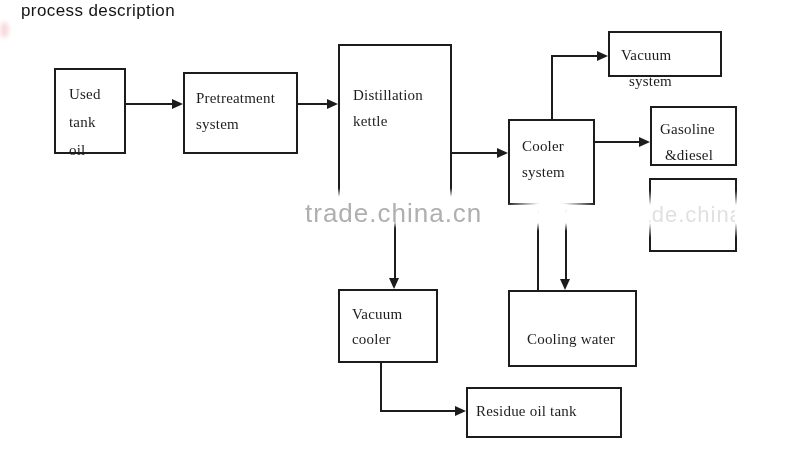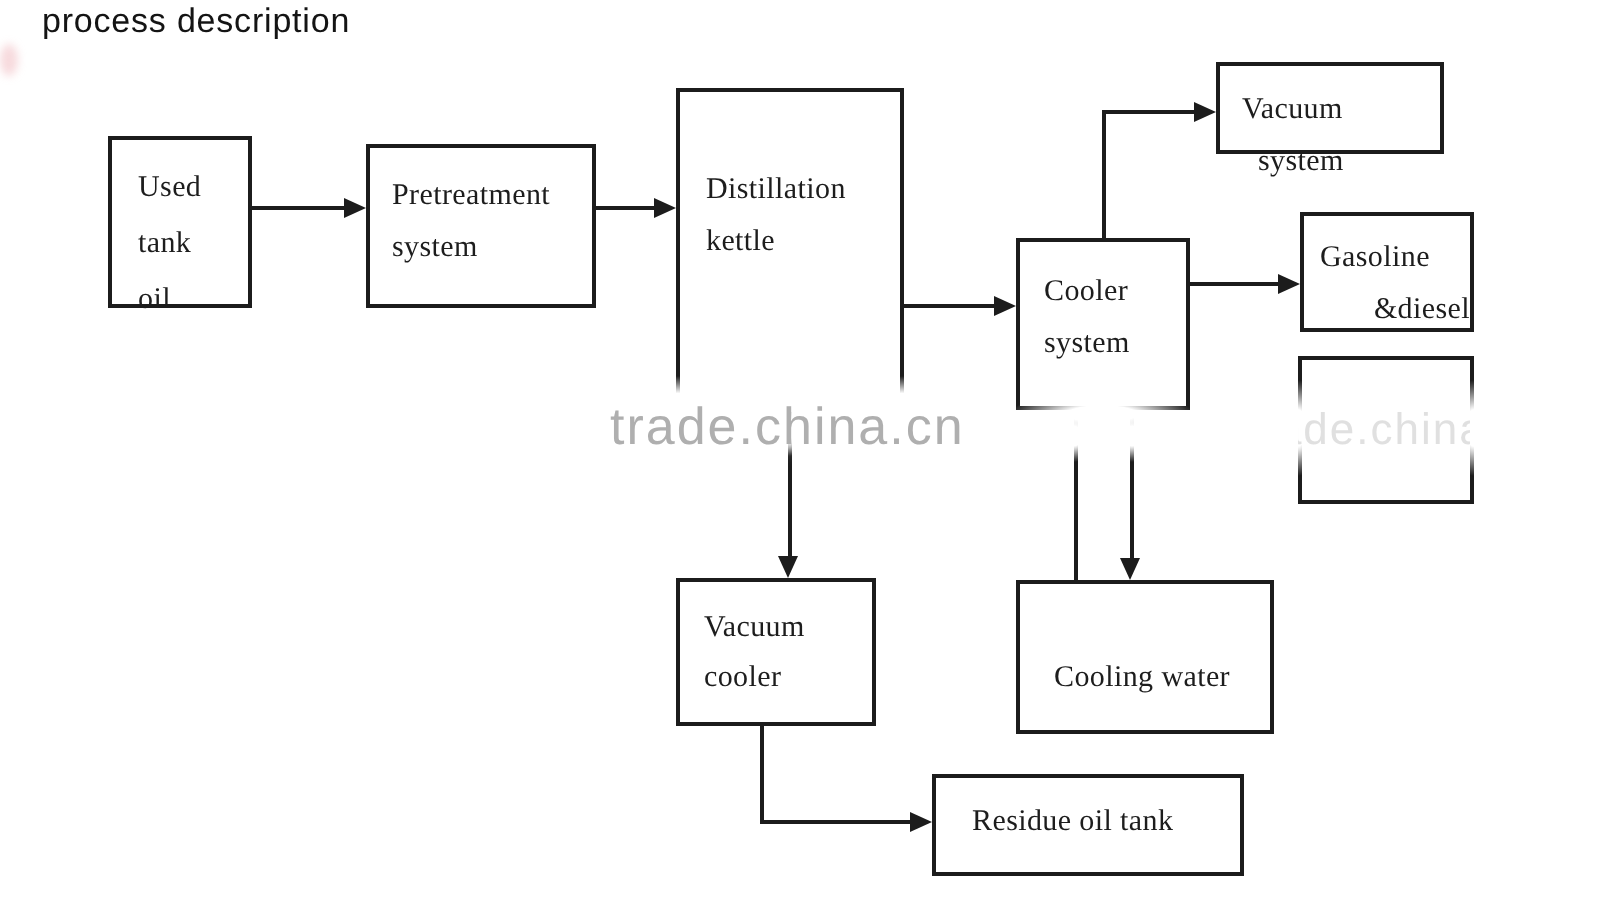--- a/index.html
+++ b/index.html
@@ -20,22 +20,22 @@
   .box span{display:block;}
   .b-used   {left:54px;  top:68px;  width:72px;  height:86px; padding:10px 0 0 13px; line-height:28px;}
   .b-pre    {left:183px; top:72px;  width:115px; height:82px; padding:11px 0 0 11px;}
   .b-kettle {left:338px; top:44px;  width:114px; height:162px; padding:36px 0 0 13px; border-bottom:none;}
   .b-cooler {left:508px; top:119px; width:87px;  height:86px; padding:12px 0 0 12px;}
   .b-vac    {left:608px; top:31px;  width:114px; height:46px; padding:9px 0 0 11px;}
   .b-gas    {left:650px; top:106px; width:87px;  height:60px; padding:8px 0 0 8px;}
   .b-empty  {left:649px; top:178px; width:88px;  height:74px;}
   .b-rescool{left:338px; top:289px; width:100px; height:74px; padding:11px 0 0 12px; line-height:25px;}
   .b-coolw  {left:508px; top:290px; width:129px; height:77px; padding:34px 0 0 17px;}
-  .b-restank{left:466px; top:387px; width:156px; height:51px; padding:9px 0 0 18px;}
-  .ind8{margin-left:8px;} .ind5{margin-left:5px;text-align:right;}
+  .b-restank{left:466px; top:387px; width:156px; height:51px; padding:9px 0 0 8px;}
+  .ind8{margin-left:8px;} .ind5{margin-left:5px;}
   .hline{position:absolute;height:2px;background:#1c1c1c;}
   .vline{position:absolute;width:2px;background:#1c1c1c;}
   .ah-r{position:absolute;width:0;height:0;
     border-top:5px solid transparent;border-bottom:5px solid transparent;border-left:11px solid #1c1c1c;}
   .ah-d{position:absolute;width:0;height:0;
     border-left:5px solid transparent;border-right:5px solid transparent;border-top:11px solid #1c1c1c;}
   .blob{position:absolute;z-index:4;
     background:radial-gradient(ellipse closest-side,#ffffff 38%,rgba(255,255,255,0) 100%);}
   .wm{
     position:absolute;left:305px;top:199px;z-index:5;

